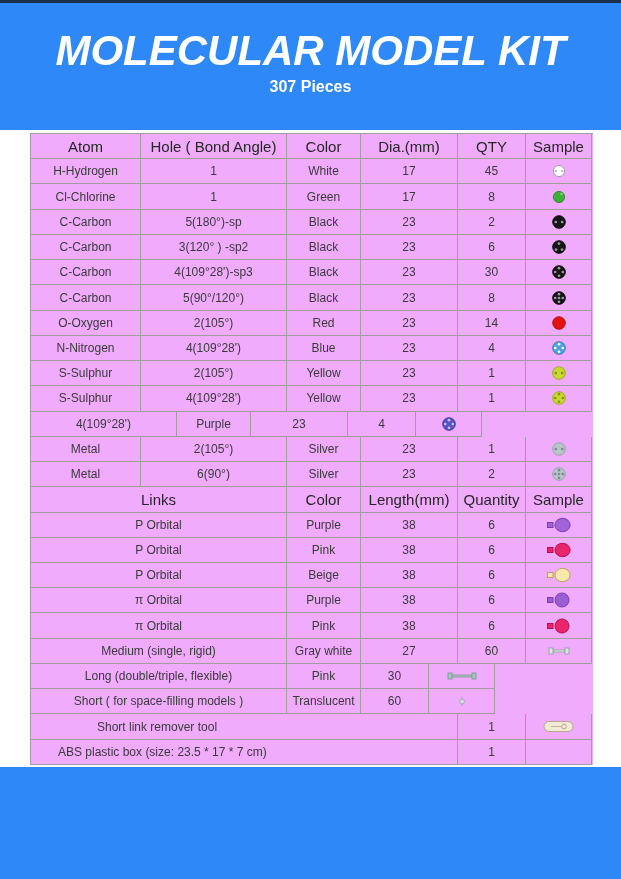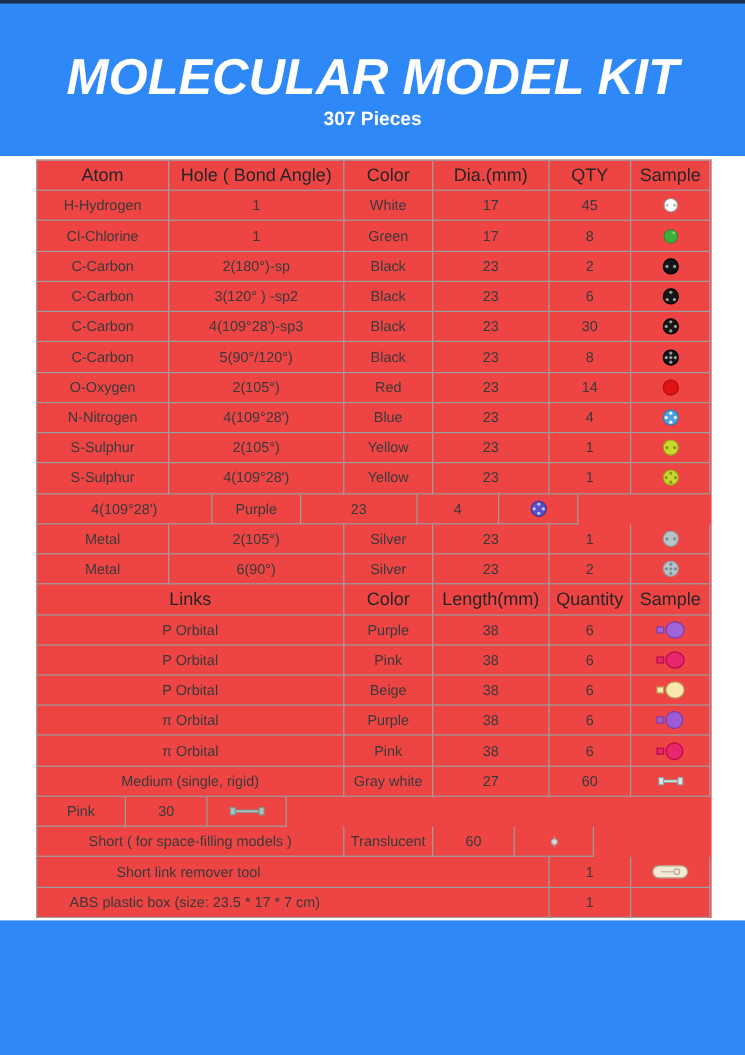--- a/index.html
+++ b/index.html
@@ -5,32 +5,32 @@
   html,body{margin:0;padding:0;}
   body{
     width:621px;height:879px;
     background:#2f88f7;
     font-family:"Liberation Sans", sans-serif;
     position:relative;overflow:hidden;
   }
   .top-edge{position:absolute;top:0;left:0;width:621px;height:3px;background:#16212e;opacity:.85;}
   header{position:absolute;top:0;left:0;width:621px;text-align:center;color:#ffffff;}
   .title{
-    margin:0;padding-top:42px;
+    margin:0;padding-top:29px;
     font-size:42px;line-height:1.05;
     font-weight:bold;font-style:italic;
     letter-spacing:0px;white-space:nowrap;
   }
   .subtitle{margin:10px 0 0 0;font-size:16px;font-weight:bold;}
   .pieces{margin:5px 0 0 0;font-size:16px;font-weight:bold;}
   .panel{position:absolute;top:130px;left:0;width:621px;height:637px;background:#ffffff;}
   .spec-table{
     position:absolute;left:30px;top:3px;width:562px;
     border-top:1px solid #9e9e9e;border-left:1px solid #9e9e9e;
-    background:#ef4444;
+    background:#f0abfc;
   }
   .row{display:flex;height:25.24px;}
   .cell{
     box-sizing:border-box;
     border-right:1px solid #9e9e9e;
     border-bottom:1px solid #9e9e9e;
     display:flex;align-items:center;justify-content:center;
     font-size:12px;color:#3a3a3a;
     overflow:hidden;white-space:nowrap;
   }
@@ -85,21 +85,21 @@
           <span class="icon">
             <svg width="16" height="16" viewBox="0 0 16 16">
               <circle cx="8" cy="8" r="5.6" fill="#3fae3a" stroke="#2c8b28" stroke-width="0.9"></circle>
               <circle cx="10.5" cy="5" r="1.35" fill="#7bd177"></circle>
             </svg>
           </span>
         </div>
       </div>
       <div class="row">
         <div class="cell" style="width: 110px;">C-Carbon</div>
-        <div class="cell" style="width: 146px;">2(180°)-sp</div>
+        <div class="cell" style="width: 146px;">5(180°)-sp</div>
         <div class="cell" style="width: 74px;">Black</div>
         <div class="cell" style="width: 97px;">23</div>
         <div class="cell" style="width: 68px;">2</div>
         <div class="cell" style="width: 66px;">
           <span class="icon">
             <svg width="16" height="16" viewBox="0 0 16 16">
               <circle cx="8" cy="8" r="6.3" fill="#161616" stroke="#000000" stroke-width="0.9"></circle>
               <circle cx="4.8" cy="8" r="1.35" fill="#9a9a9a"></circle>
               <circle cx="11.2" cy="8" r="1.35" fill="#9a9a9a"></circle>
             </svg>
@@ -364,20 +364,21 @@
           <span class="icon">
             <svg width="22" height="12" viewBox="0 0 22 12">
               <rect x="5" y="5" width="12" height="2" fill="#dce6e4" stroke="#8fa3a1" stroke-width="0.8"></rect>
               <rect x="1" y="3" width="4" height="6" fill="#dce6e4" stroke="#8fa3a1" stroke-width="0.9"></rect>
               <rect x="17" y="3" width="4" height="6" fill="#dce6e4" stroke="#8fa3a1" stroke-width="0.9"></rect>
             </svg>
           </span>
         </div>
       </div>
       <div class="row">
+        <div class="cell" style="width: 256px;">Long (double/triple, flexible)</div>
         <div class="cell" style="width: 74px;">Pink</div>
         <div class="cell" style="width: 68px;">30</div>
         <div class="cell" style="width: 66px;">
           <span class="icon">
             <svg width="30" height="12" viewBox="0 0 30 12">
               <rect x="5" y="5" width="20" height="2" fill="#a9c3bf" stroke="#7d9894" stroke-width="0.8"></rect>
               <rect x="1" y="3" width="4" height="6" fill="#a9c3bf" stroke="#7d9894" stroke-width="0.9"></rect>
               <rect x="25" y="3" width="4" height="6" fill="#a9c3bf" stroke="#7d9894" stroke-width="0.9"></rect>
             </svg>
           </span>

